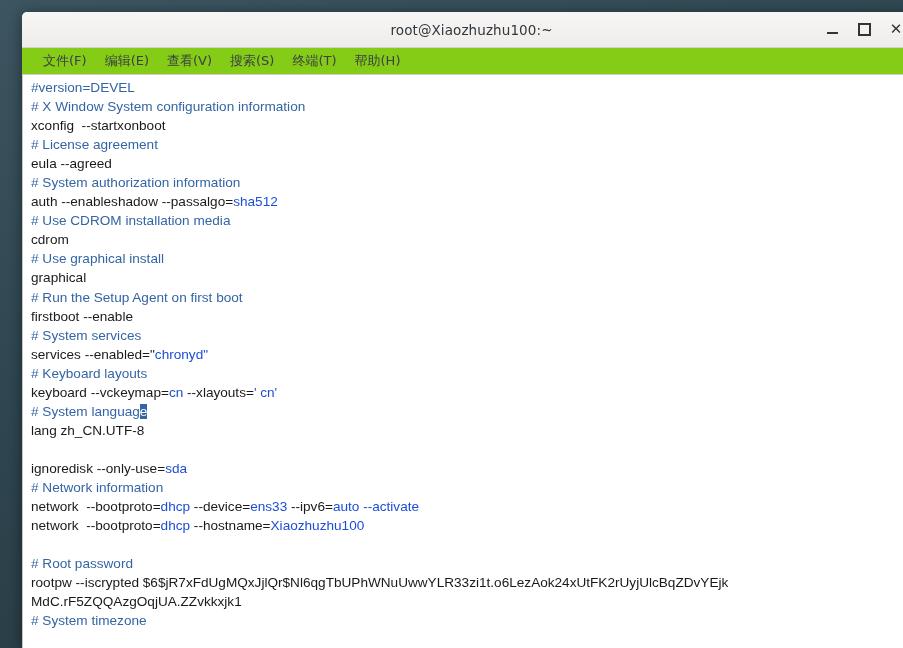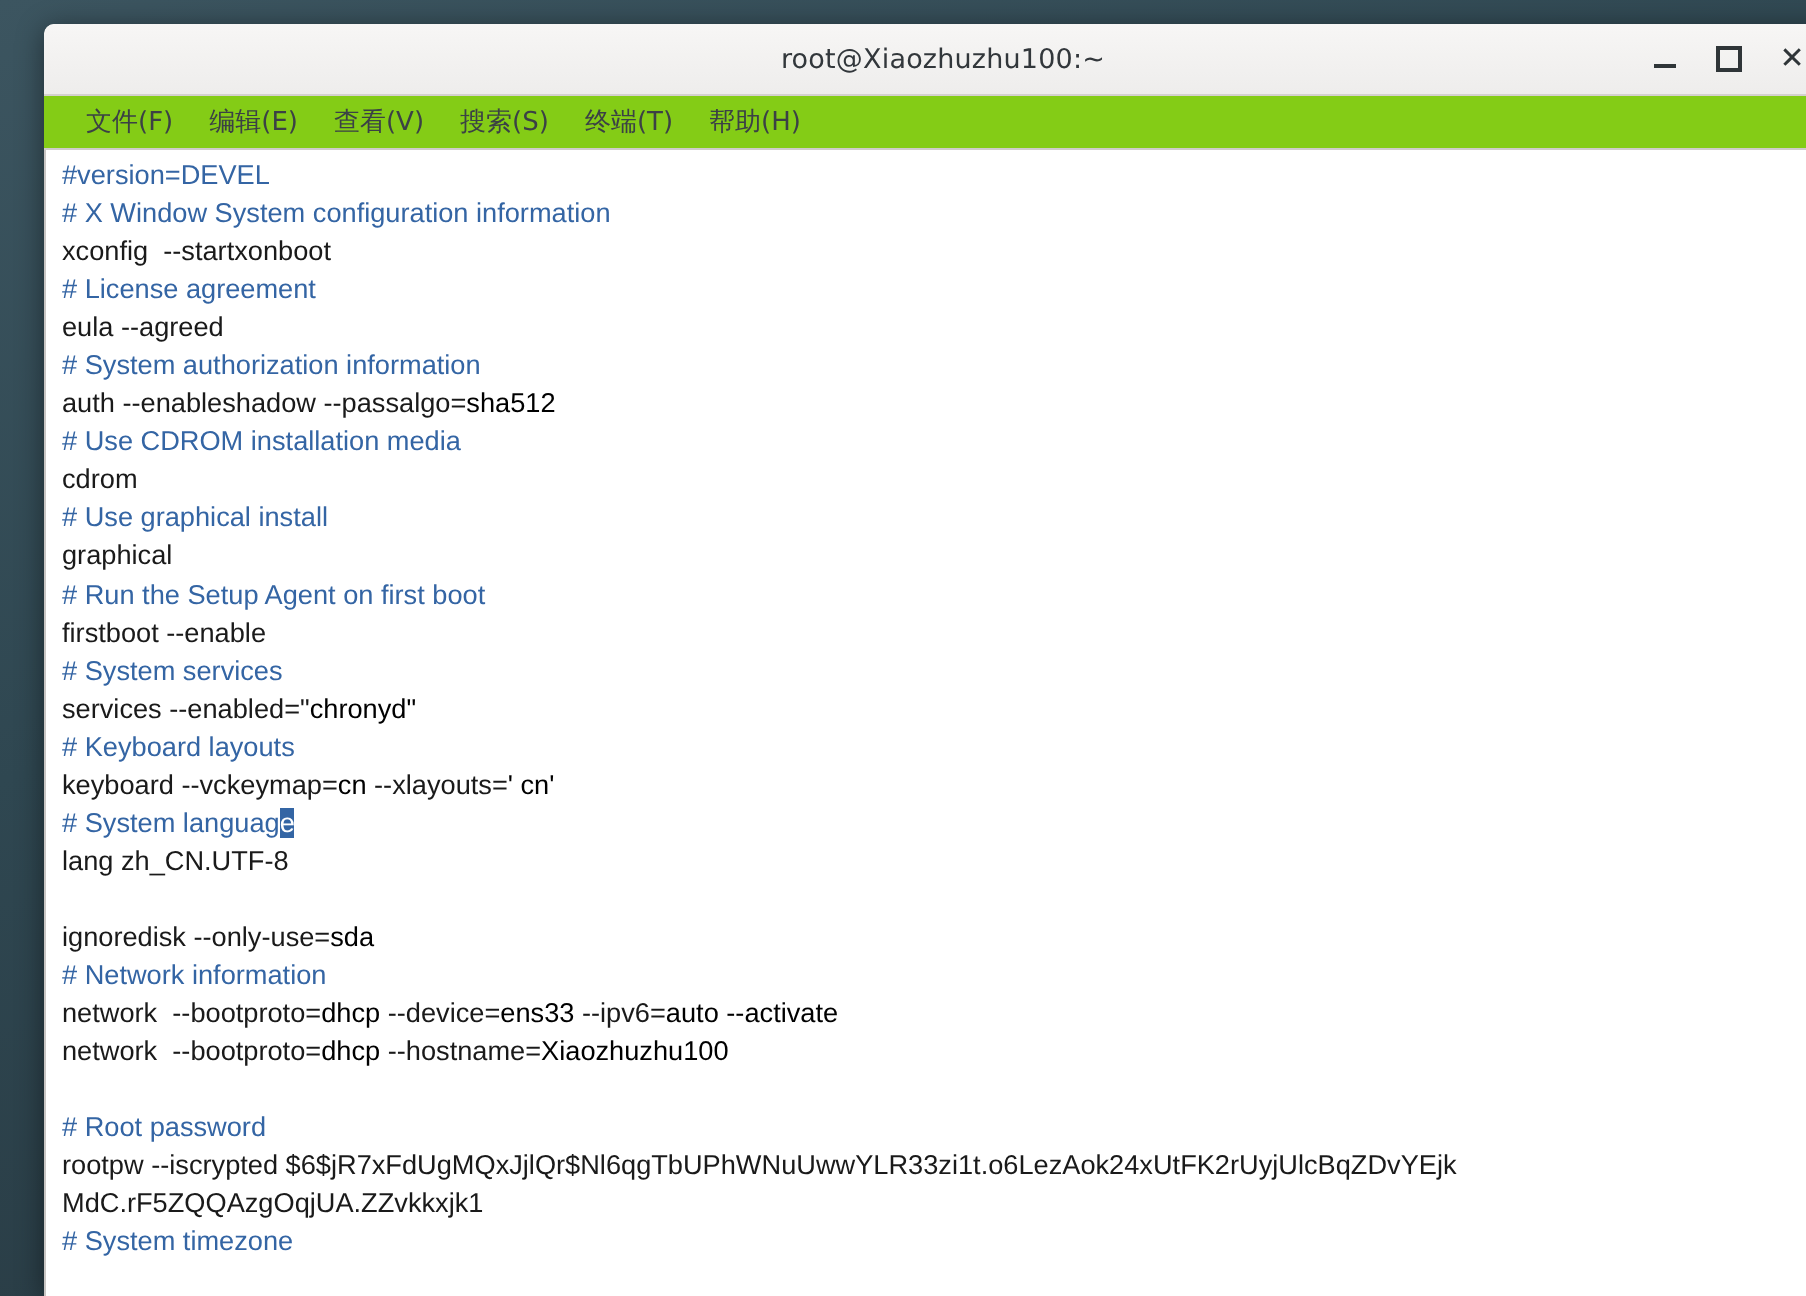--- a/index.html
+++ b/index.html
@@ -109,21 +109,21 @@
     font-family: Liberation Sans, sans-serif;
     font-size: 13.6px;
     line-height: 19.05px;
     color: #1a1a1a;
     white-space: pre;
     overflow: hidden;
     box-sizing: border-box;
   }
   .ln { height: 19.05px; }
   .cmt { color: #3465a4; }
-  .val { color: #000000; }
+  .val { color: #1d4ed8; }
   .cursor {
     background: #3465a4;
     color: #ffffff;
   }
 
   
   #term-scrollbar {
     flex: 0 0 13px;
     background: #ffffff;
     position: relative;

